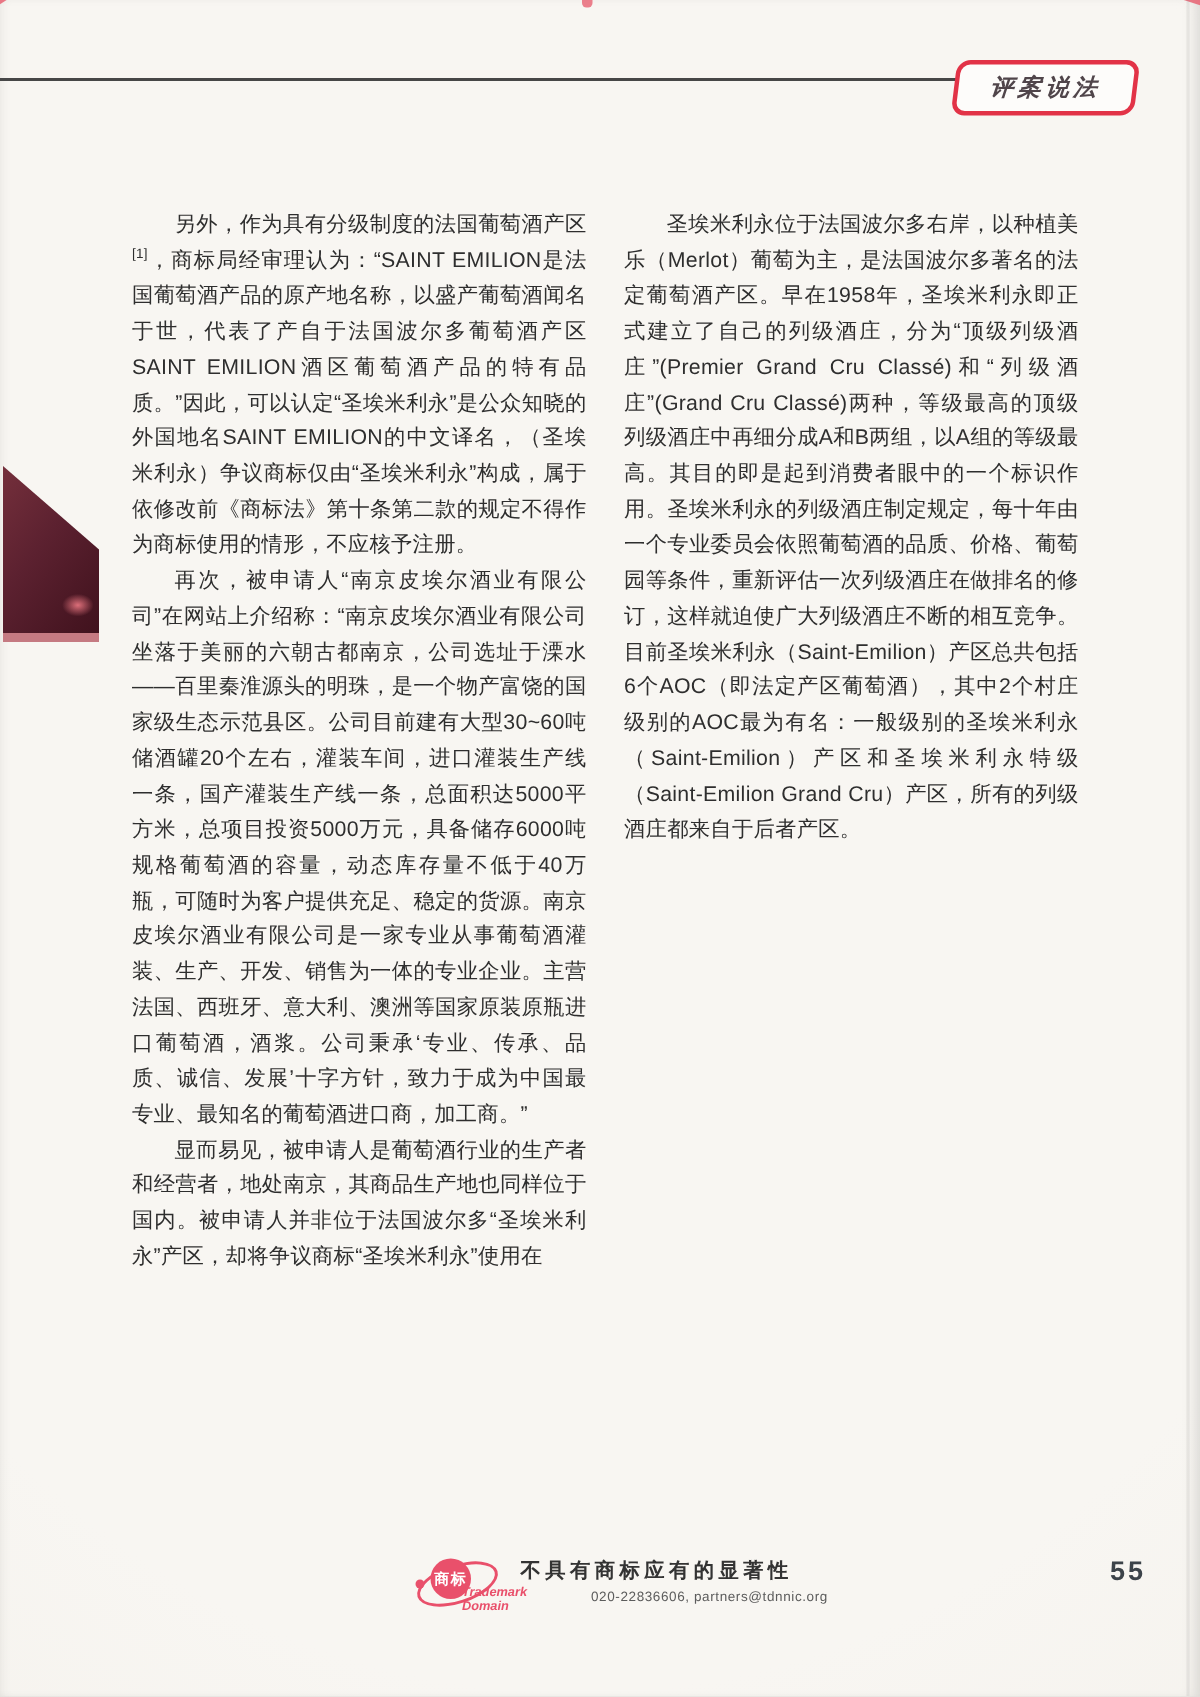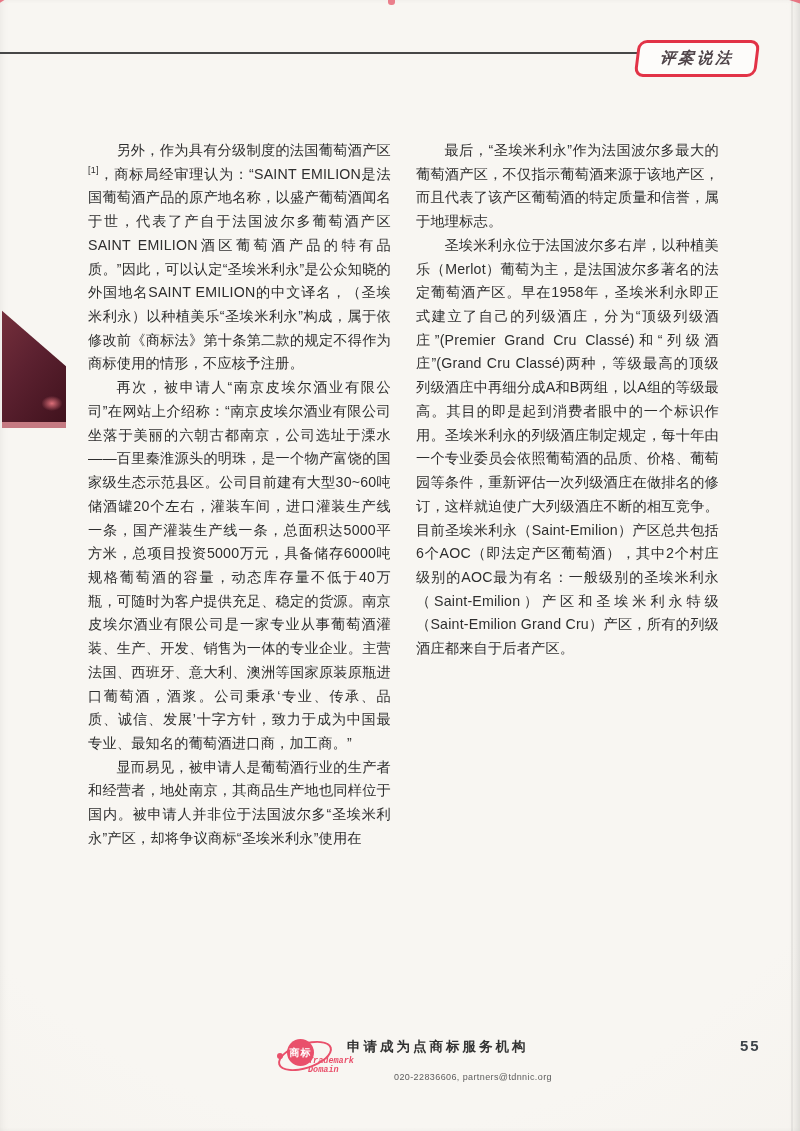--- a/index.html
+++ b/index.html
@@ -64,28 +64,28 @@
   .footer-logo{position:absolute;left:280px;top:1036px;width:60px;height:42px;}
   .logo-orbit{position:absolute;left:-3px;top:7px;width:52px;height:22px;border:2px solid #e9506b;border-radius:50%;transform:rotate(-18deg);}
   .logo-orbit-dot{position:absolute;left:-3px;top:17px;width:6px;height:6px;background:#e9506b;border-radius:50%;}
   .logo-globe{
     position:absolute;left:7px;top:3px;width:27px;height:27px;border-radius:50%;
     background:#e9506b;color:#fff;display:flex;align-items:center;justify-content:center;
     font-size:10px;font-weight:bold;letter-spacing:1px;
   }
   .logo-brand{
     position:absolute;left:28px;top:21px;color:#e9506b;font-style:italic;font-weight:bold;
-    font-size:8.5px;line-height:9px;white-space:nowrap;font-family:Liberation Mono, monospace;
+    font-size:8.5px;line-height:9px;white-space:nowrap;
   }
   .footer-text{position:absolute;left:347px;top:1038px;}
   .footer-line1{font-size:13.5px;font-weight:bold;letter-spacing:3px;color:#333;}
-  .footer-line2{margin-top:16px;font-size:9px;letter-spacing:.4px;color:#5c5c5c;padding-left:47px;}
+  .footer-line2{margin-top:3px;font-size:9px;letter-spacing:.4px;color:#5c5c5c;padding-left:47px;}
   .page-number{
     position:absolute;left:740px;top:1037px;
-    font-size:15px;font-weight:bold;letter-spacing:2px;color:#3c4349;
+    font-size:18px;font-weight:bold;letter-spacing:2px;color:#3c4349;
   }
 </style>
 </head>
 <body>
 
 <div class="paper">
 
   <div class="mark-tl"></div>
   <div class="mark-tm"></div>
   <div class="mark-tr"></div>
@@ -95,37 +95,36 @@
   <div class="header-tab">
     <span>评案说法</span>
   </div>
 
   <div class="photo-strip">
     <div class="photo-wedge"></div>
     <div class="photo-foot"></div>
   </div>
 
   <div class="col col-left">
-    <p class="para indent"><span>另外，作为具有分级制度的法国葡萄酒产区</span><sup class="fn">[1]</sup><span>，商标局经审理认为：“SAINT EMILION是法国葡萄酒产品的原产地名称，以盛产葡萄酒闻名于世，代表了产自于法国波尔多葡萄酒产区SAINT EMILION酒区葡萄酒产品的特有品质。”因此，可以认定“圣埃米利永”是公众知晓的外国地名SAINT EMILION的中文译名，（圣埃米利永）以种植美乐“圣埃米利永”构成，属于依修改前《商标法》第十条第二款的规定不得作为商标使用的情形，不应核予注册。</span></p>
+    <p class="para indent"><span>另外，作为具有分级制度的法国葡萄酒产区</span><sup class="fn">[1]</sup><span>，商标局经审理认为：“SAINT EMILION是法国葡萄酒产品的原产地名称，以盛产葡萄酒闻名于世，代表了产自于法国波尔多葡萄酒产区SAINT EMILION酒区葡萄酒产品的特有品质。”因此，可以认定“圣埃米利永”是公众知晓的外国地名SAINT EMILION的中文译名，（圣埃米利永）争议商标仅由“圣埃米利永”构成，属于依修改前《商标法》第十条第二款的规定不得作为商标使用的情形，不应核予注册。</span></p>
     <p class="para indent">再次，被申请人“南京皮埃尔酒业有限公司”在网站上介绍称：“南京皮埃尔酒业有限公司坐落于美丽的六朝古都南京，公司选址于溧水——百里秦淮源头的明珠，是一个物产富饶的国家级生态示范县区。公司目前建有大型30~60吨储酒罐20个左右，灌装车间，进口灌装生产线一条，国产灌装生产线一条，总面积达5000平方米，总项目投资5000万元，具备储存6000吨规格葡萄酒的容量，动态库存量不低于40万瓶，可随时为客户提供充足、稳定的货源。南京皮埃尔酒业有限公司是一家专业从事葡萄酒灌装、生产、开发、销售为一体的专业企业。主营法国、西班牙、意大利、澳洲等国家原装原瓶进口葡萄酒，酒浆。公司秉承‘专业、传承、品质、诚信、发展’十字方针，致力于成为中国最专业、最知名的葡萄酒进口商，加工商。”</p>
     <p class="para indent">显而易见，被申请人是葡萄酒行业的生产者和经营者，地处南京，其商品生产地也同样位于国内。被申请人并非位于法国波尔多“圣埃米利永”产区，却将争议商标“圣埃米利永”使用在</p>
   </div>
 
   <div class="col col-right">
-    <p class="para indent">最后，“圣埃米利永”作为法国波尔多最大的葡萄酒产区，不仅指示葡萄酒来源于该地产区，而且代表了该产区葡萄酒的特定质量和信誉，属于地理标志。</p>
     <p class="para indent">圣埃米利永位于法国波尔多右岸，以种植美乐（Merlot）葡萄为主，是法国波尔多著名的法定葡萄酒产区。早在1958年，圣埃米利永即正式建立了自己的列级酒庄，分为“顶级列级酒庄”(Premier Grand Cru Classé)和“列级酒庄”(Grand Cru Classé)两种，等级最高的顶级列级酒庄中再细分成A和B两组，以A组的等级最高。其目的即是起到消费者眼中的一个标识作用。圣埃米利永的列级酒庄制定规定，每十年由一个专业委员会依照葡萄酒的品质、价格、葡萄园等条件，重新评估一次列级酒庄在做排名的修订，这样就迫使广大列级酒庄不断的相互竞争。目前圣埃米利永（Saint-Emilion）产区总共包括6个AOC（即法定产区葡萄酒），其中2个村庄级别的AOC最为有名：一般级别的圣埃米利永（Saint-Emilion）产区和圣埃米利永特级（Saint-Emilion Grand Cru）产区，所有的列级酒庄都来自于后者产区。</p>
   </div>
 
   <div class="footer-logo">
     <span class="logo-orbit"></span>
     <span class="logo-orbit-dot"></span>
     <span class="logo-globe">商标</span>
     <span class="logo-brand"><span>Trademark</span><br><span>Domain</span></span>
   </div>
 
   <div class="footer-text">
-    <div class="footer-line1">申请成为点商标服务机构</div>
+    <div class="footer-line1">不具有商标应有的显著性</div>
     <div class="footer-line2">020-22836606, partners@tdnnic.org</div>
   </div>
 
   <div class="page-number">55</div>
 
 </div>
 
 </body></html>

